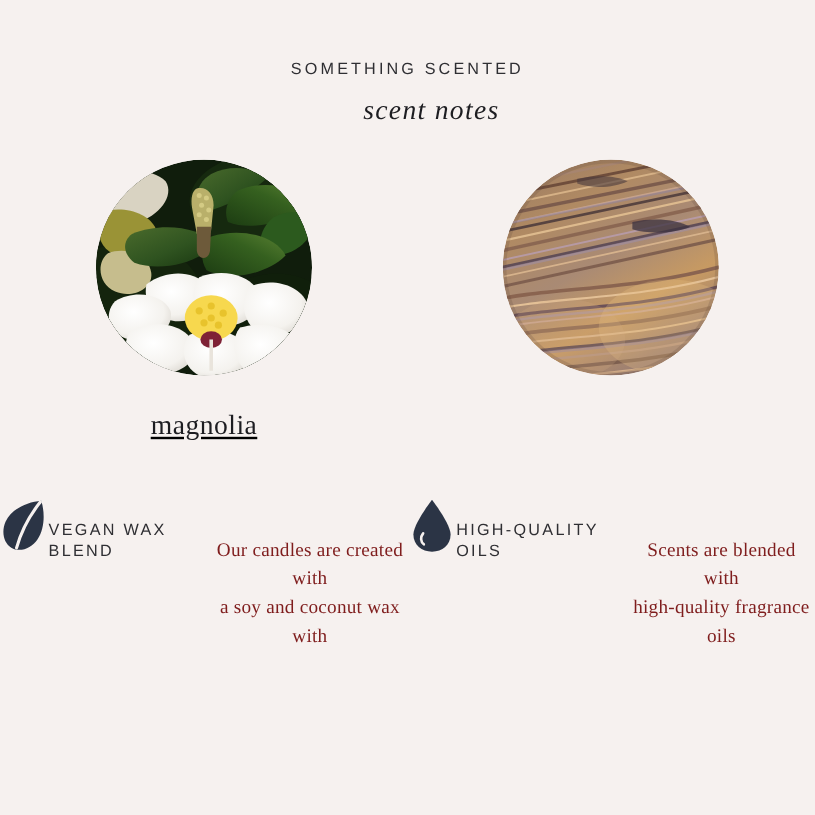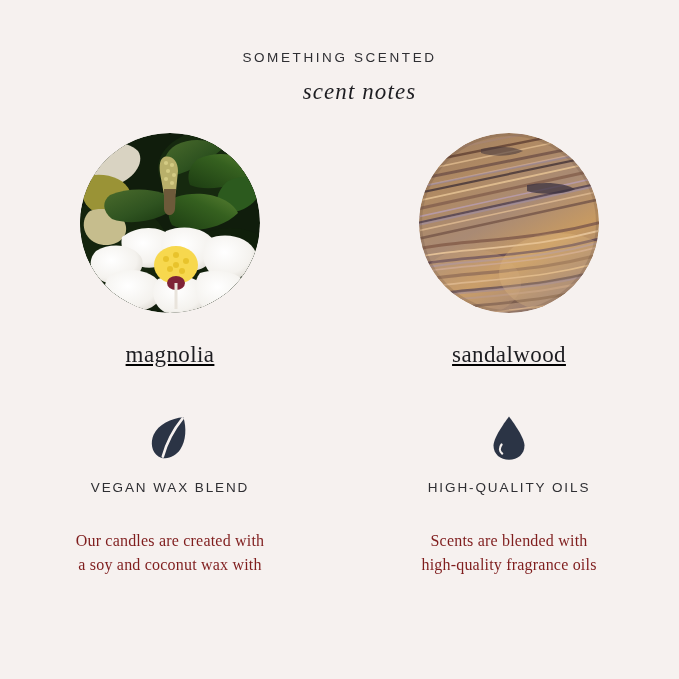--- a/index.html
+++ b/index.html
@@ -82,22 +82,21 @@
 
   
   .features {
     display: flex;
     justify-content: center;
     margin-top: 47px;
   }
   .feature-col {
     width: 339px;
     display: flex;
-    flex-direction: column;
-    align-items: center;
+    flex-direction: row;
   }
   .feature-icon {
     width: 46px;
     height: 46px;
     display: flex;
     align-items: center;
     justify-content: center;
   }
   .feature-icon svg {
     display: block;
@@ -272,21 +271,20 @@
             <path d="M108 52 C126 48 146 50 156 56 C144 62 120 62 108 58 Z" fill="#3b3140" opacity="0.75"></path>
             <path d="M62 16 C80 12 96 14 104 18 C92 24 74 24 62 20 Z" fill="#4a3b3e" opacity="0.6"></path>
 
             <ellipse cx="140" cy="140" rx="60" ry="40" fill="#e9c184" opacity="0.28"></ellipse>
             <ellipse cx="52" cy="150" rx="50" ry="34" fill="#d9b188" opacity="0.2"></ellipse>
 
             <circle cx="90" cy="90" r="89" fill="none" stroke="#5b4438" stroke-width="4" opacity="0.18"></circle>
           </g>
         </svg>
       </div>
-      <div class="scent-label">sandalwood</div>
     </div>
 
   </div>
 
   <div class="features">
 
     <div class="feature-col">
       <div class="feature-icon">
         <svg width="40" height="46" viewBox="0 0 40 46" xmlns="http://www.w3.org/2000/svg" aria-hidden="true">
           <path d="M33.4 2.2 C36.6 12.8 36.2 25.6 30.2 34.6 C25.2 42.2 15.4 45.6 8.4 41.4 C1.6 37.3 0.2 27.4 3.6 19.8 C8.2 9.4 21.4 3.2 33.4 2.2 Z" fill="#2b3445"></path>

